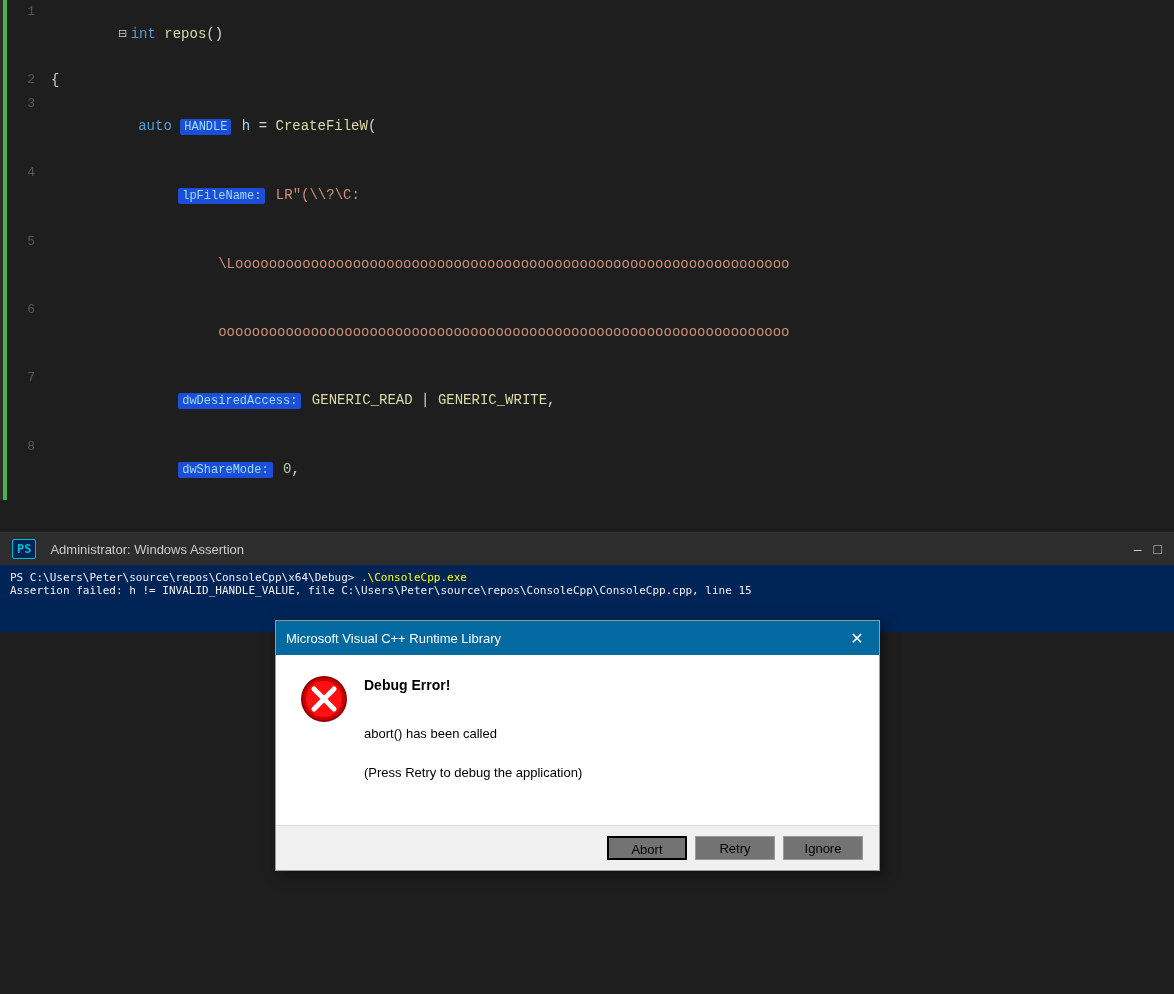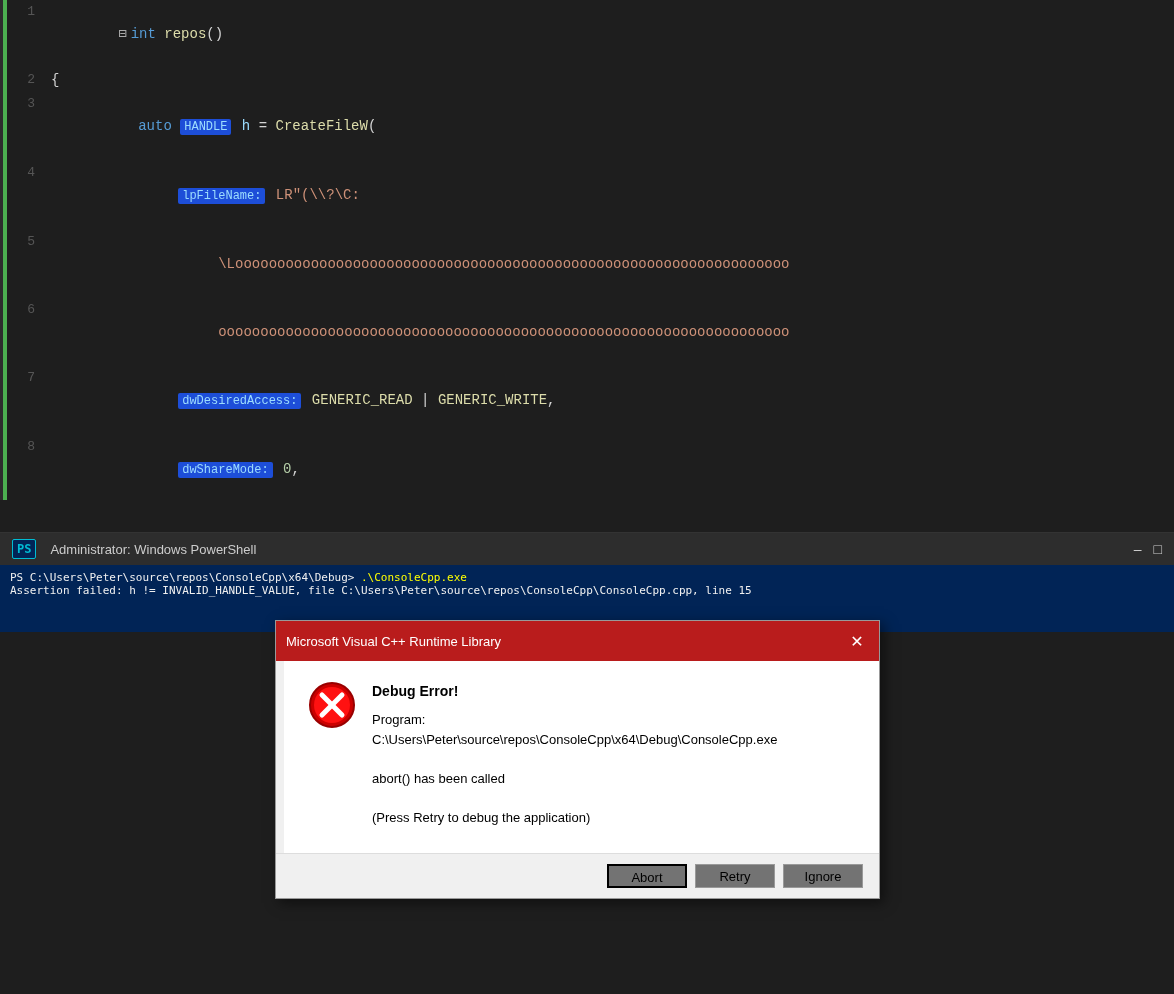--- a/index.html
+++ b/index.html
@@ -127,51 +127,50 @@
       top: 620px;
       left: 275px;
       width: 605px;
       background: #f0f0f0;
       border: 1px solid #999;
       box-shadow: 4px 4px 12px rgba(0,0,0,0.5);
       pointer-events: all;
     }
 
     .dialog-titlebar {
-      background: #b91c1c;
+      background: #0369a1;
       color: white;
       font-family: 'Segoe UI', sans-serif;
       font-size: 13px;
       padding: 6px 10px;
       display: flex;
       align-items: center;
       justify-content: space-between;
-      height: 40px;
+      height: 34px;
     }
 
     .dialog-close-btn {
       background: transparent;
       border: none;
       color: white;
       font-size: 16px;
       cursor: pointer;
       width: 24px;
       height: 24px;
       display: flex;
       align-items: center;
       justify-content: center;
     }
 
     .dialog-body {
       background: white;
-      padding: 20px 24px 12px 24px;
+      padding: 20px 24px 29px 24px;
       display: flex;
       flex-direction: column;
       gap: 0;
-      margin-left: 8px;
     }
 
     .dialog-content-row {
       display: flex;
       align-items: flex-start;
       gap: 16px;
       margin-bottom: 14px;
     }
 
     .error-icon {
@@ -304,21 +303,21 @@
       </div>
     </div>
 
   </div>
 </div>
 
 <div class="terminal">
   <div class="terminal-titlebar">
     <div class="terminal-titlebar-left">
       <span class="ps-icon">PS</span>
-      <span>Administrator: Windows PowerShell</span>
+      <span>Administrator: Windows Assertion</span>
     </div>
     <div class="terminal-controls">
       <span>–</span>
       <span>□</span>
     </div>
   </div>
   <div class="terminal-body">
     <div>
       <span class="cmd-normal">PS C:\Users\Peter\source\repos\ConsoleCpp\x64\Debug&gt;  </span><span class="cmd-highlight">.\ConsoleCpp.exe</span>
     </div>
@@ -338,24 +337,20 @@
         <svg class="error-svg-icon" viewBox="0 0 48 48" xmlns="http://www.w3.org/2000/svg">
 
           <circle cx="24" cy="24" r="22" fill="#cc0000" stroke="#990000" stroke-width="2"></circle>
           <circle cx="24" cy="24" r="18" fill="#ff1111"></circle>
           <line x1="14" y1="14" x2="34" y2="34" stroke="white" stroke-width="5" stroke-linecap="round"></line>
           <line x1="34" y1="14" x2="14" y2="34" stroke="white" stroke-width="5" stroke-linecap="round"></line>
         </svg>
       </div>
       <div class="dialog-text">
         <div class="error-title">Debug Error!</div>
-        <div>
-          <span>Program:</span><br>
-          <span>C:\Users\Peter\source\repos\ConsoleCpp\x64\Debug\ConsoleCpp.exe</span>
-        </div>
         <br>
         <div>abort() has been called</div>
         <br>
         <div>(Press Retry to debug the application)</div>
       </div>
     </div>
   </div>
   <div class="dialog-footer">
     <button class="dialog-btn default">Abort</button>
     <button class="dialog-btn">Retry</button>

